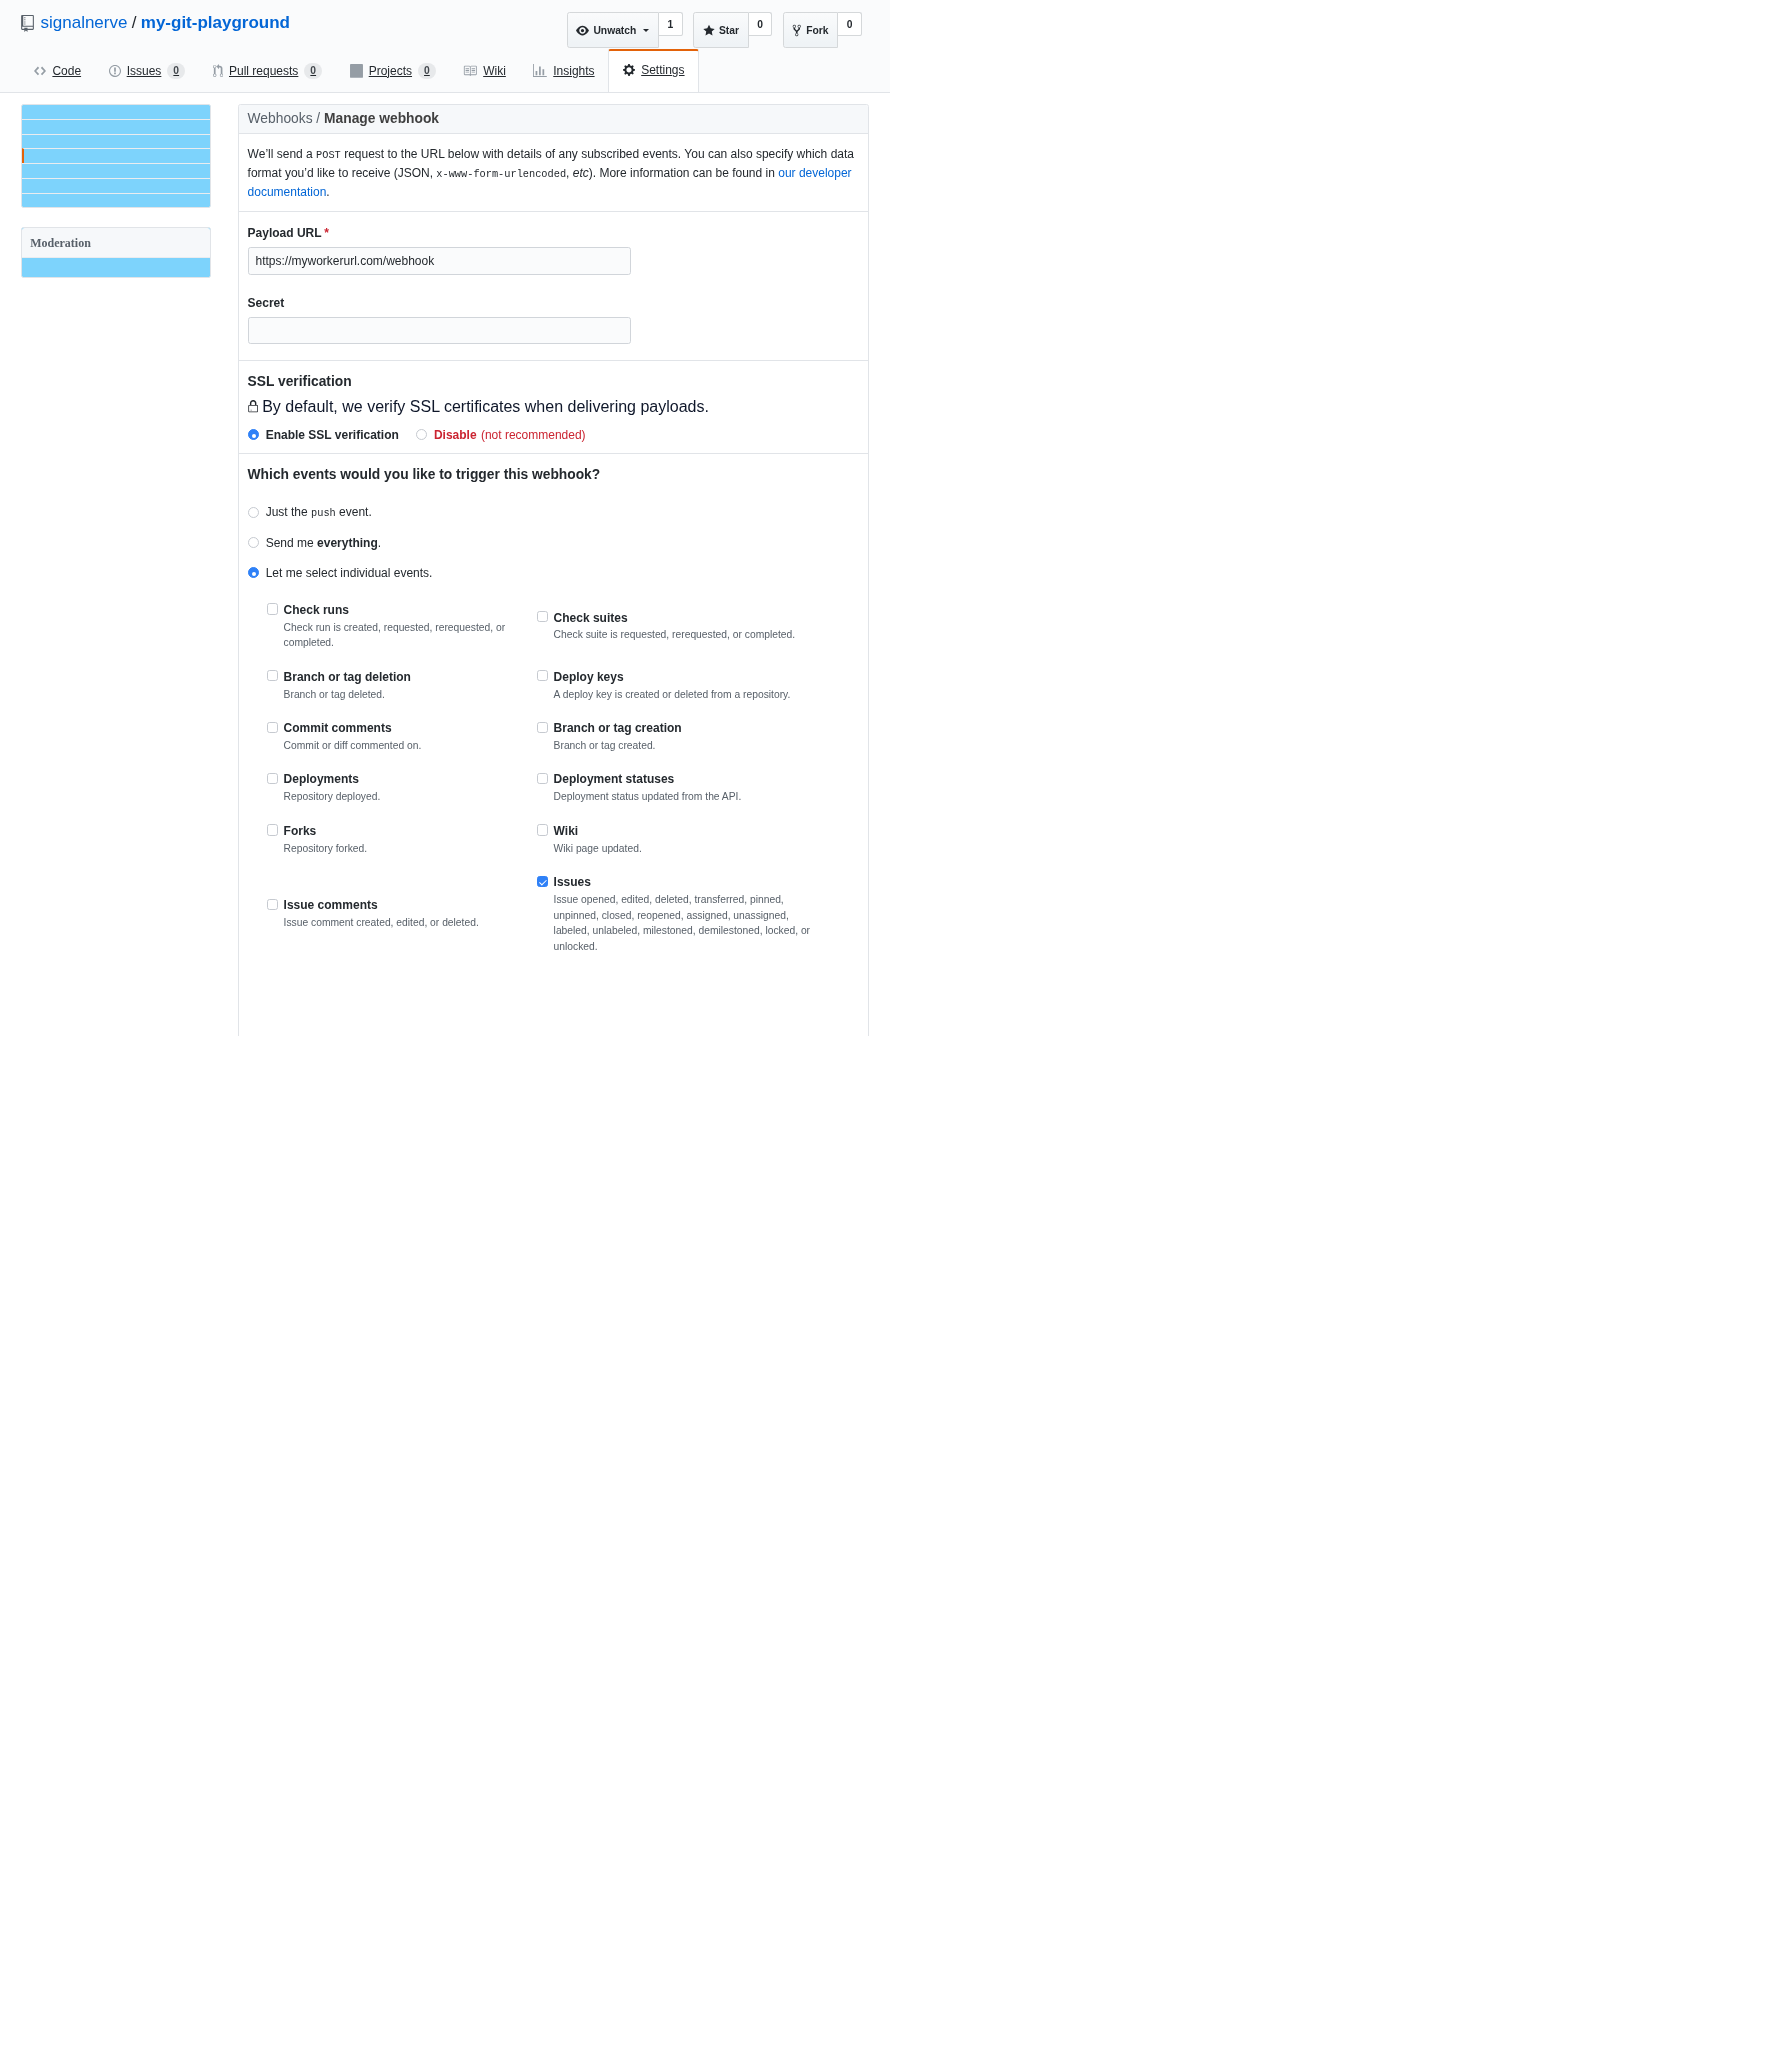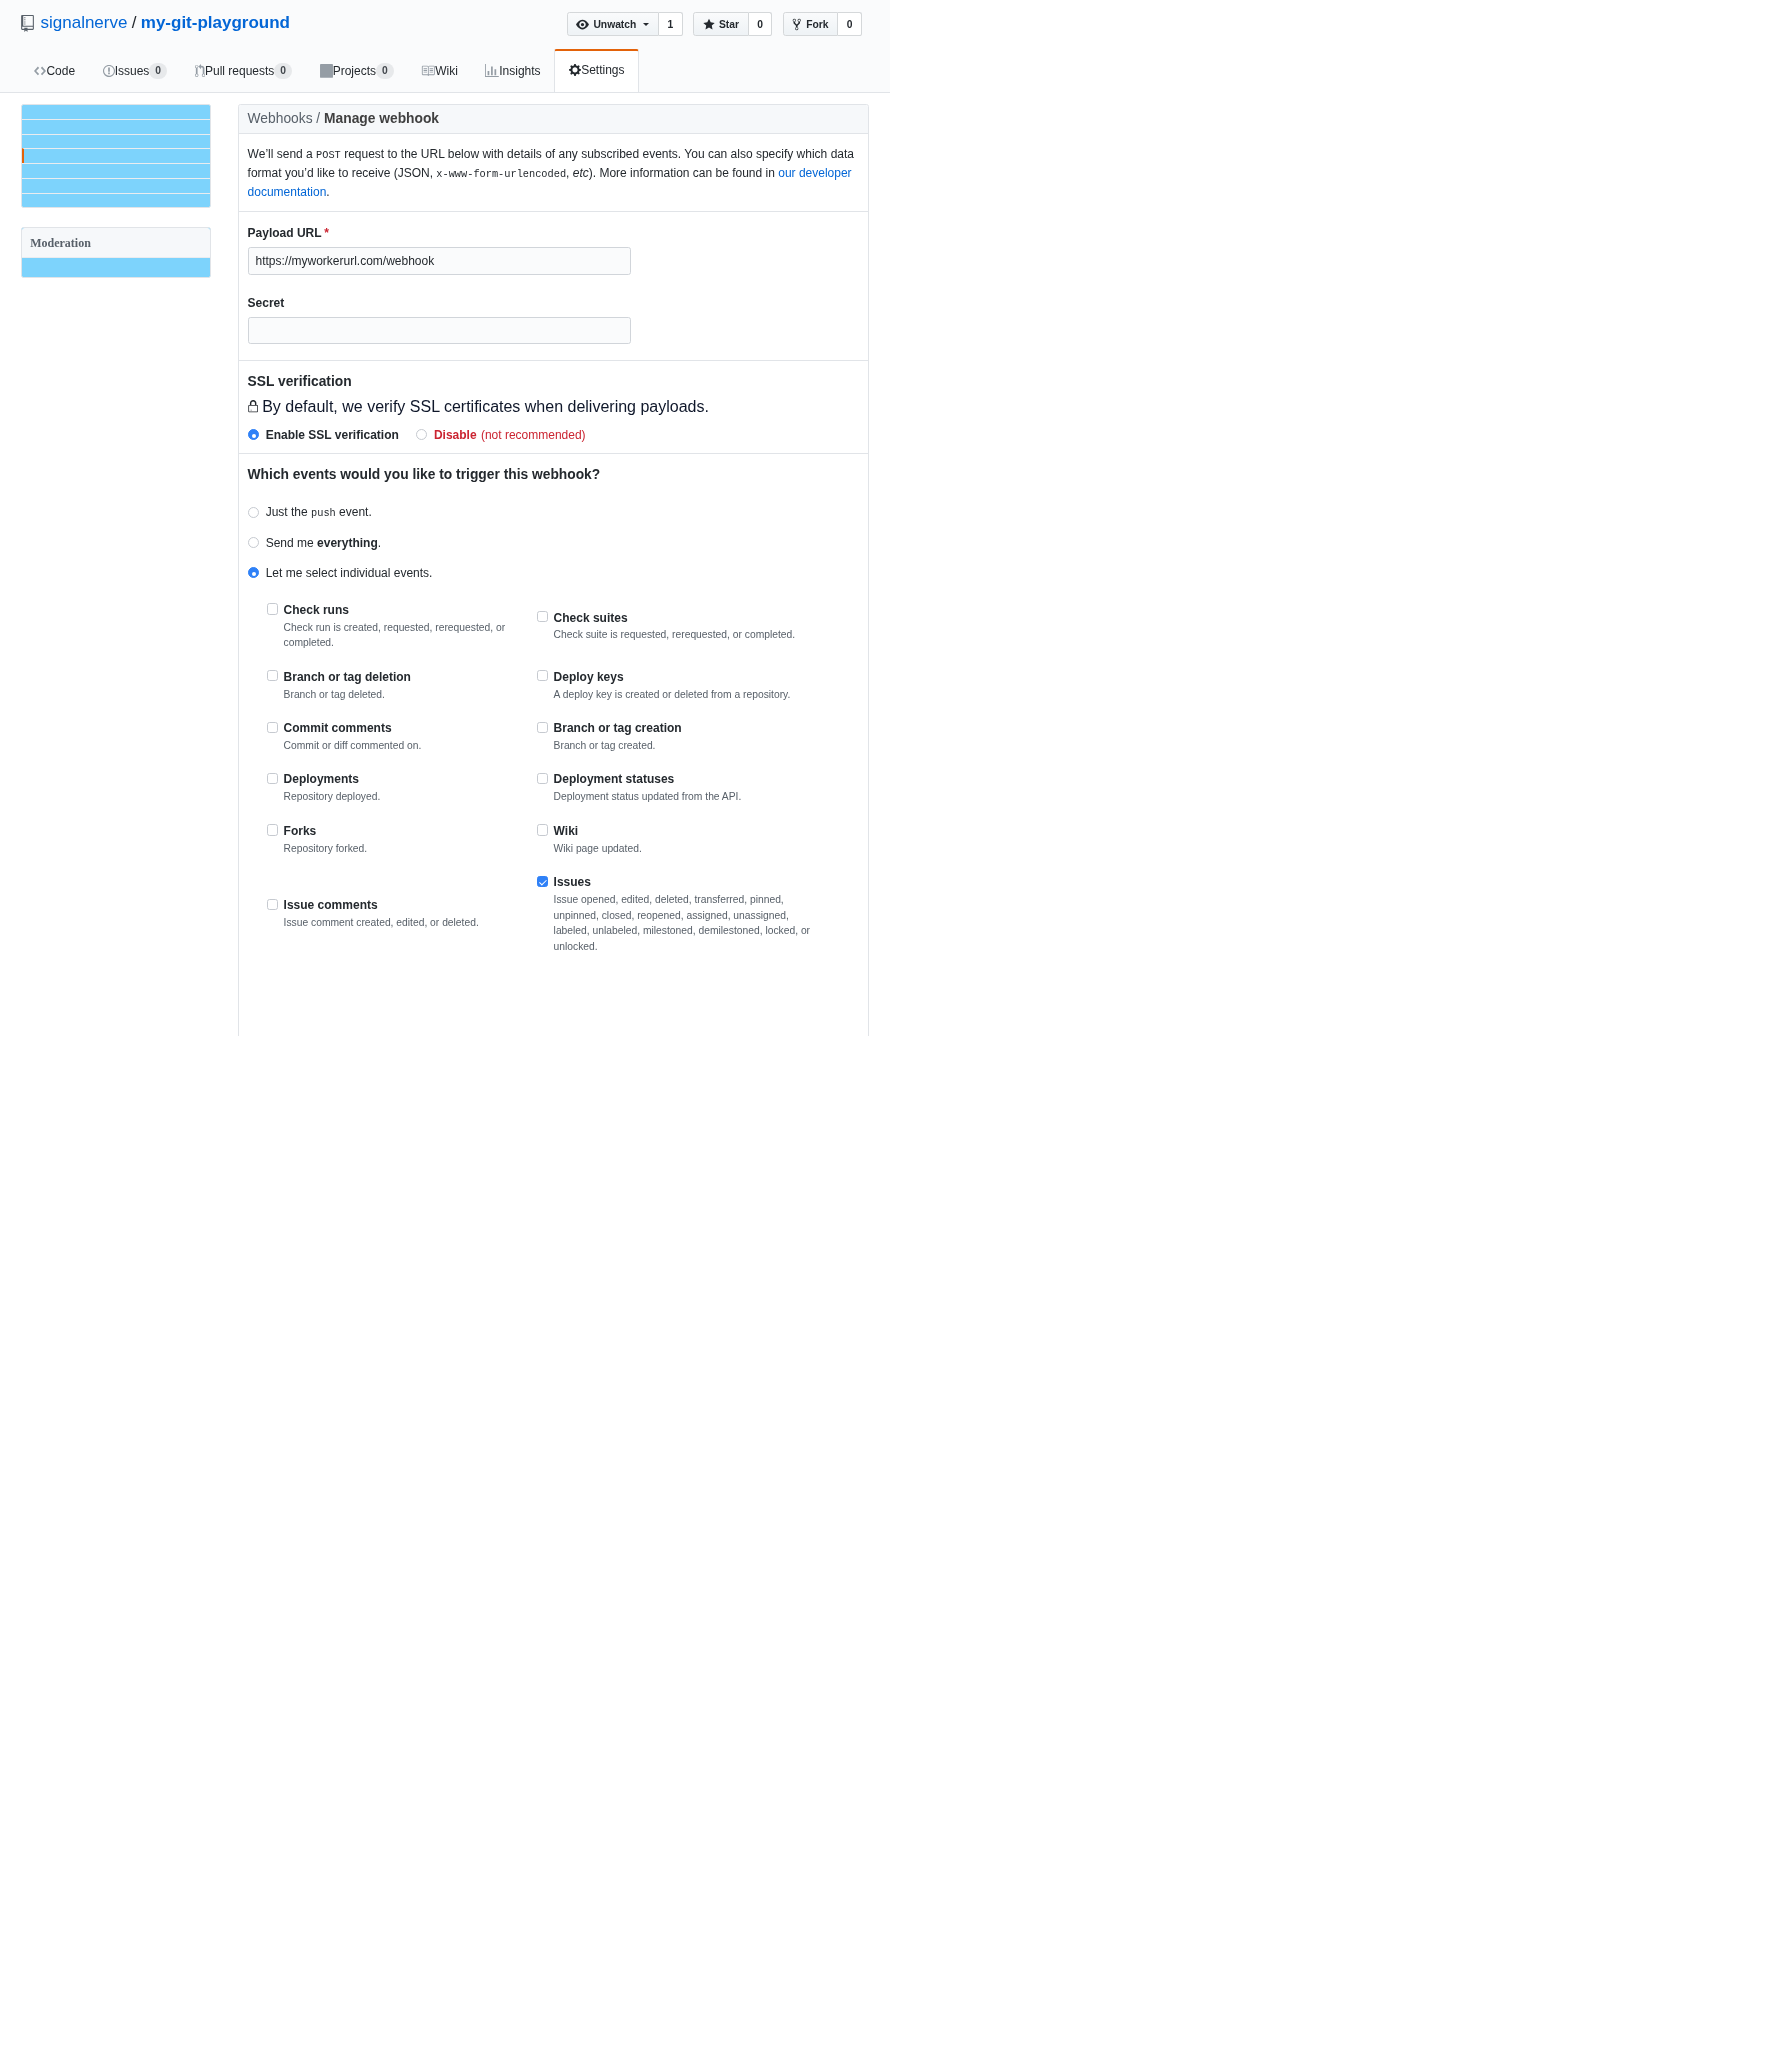--- a/index.html
+++ b/index.html
@@ -15,36 +15,36 @@
             background:#fafbfc;border-bottom:0.9px solid #e1e4e8;}
   .repo-title{position:absolute;left:20.6px;top:13px;display:flex;align-items:center;
               font-size:17px;line-height:20.6px;}
   .repo-title .repo-ico{margin-right:6.9px;color:#586069;}
   .repo-title a{color:#0366d6;}
   .repo-title .sep{margin:0 4.3px;color:#24292e;}
   .repo-title .repo-name{font-weight:700;}
 
   .header-actions{position:absolute;right:28px;top:12px;display:flex;gap:10.3px;}
   .btn-group{display:flex;}
-  .btn{display:flex;align-items:center;gap:4.3px;height:24px;padding:2.6px 8.6px;
+  .btn{display:flex;align-items:center;gap:4.3px;height:36px;padding:2.6px 8.6px;
        font-size:10.3px;font-weight:700;color:#24292e;cursor:pointer;
        background:linear-gradient(180deg,#fafbfc,#eff3f6 90%);
        border:0.9px solid #d5d8da;border-radius:2.6px 0 0 2.6px;
        font-family:inherit;}
   .btn .ico{color:#24292e;}
   .caret{width:0;height:0;border-left:3.4px solid transparent;border-right:3.4px solid transparent;
          border-top:3.4px solid #24292e;margin-left:2.6px;}
   .social-count{display:flex;align-items:center;height:24px;padding:2.6px 8.6px;
                 font-size:10.3px;font-weight:700;color:#24292e;background:#fff;
                 border:0.9px solid #d5d8da;border-left:none;border-radius:0 2.6px 2.6px 0;}
 
   
   .tabs{position:absolute;left:20.6px;bottom:0;display:flex;align-items:stretch;}
-  .tab{display:flex;align-items:center;padding:13px 13.8px 12px;
-       font-size:12px;line-height:18px;color:#24292e;}
+  .tab{display:flex;align-items:center;gap:6px;padding:13px 13.8px 12px;
+       font-size:12px;line-height:18px;color:#24292e;text-decoration:underline;}
   .tab .ico{color:#959da5;}
   .tab .pill{background:#e7e9eb;border-radius:8.6px;padding:0.9px 6px;font-size:10.3px;
              font-weight:600;color:#42474d;line-height:13.8px;}
   .tab.active{background:#fff;border:0.9px solid #e1e4e8;border-bottom:none;
               border-top:2.6px solid #e36209;border-radius:2.6px 2.6px 0 0;
               padding:10.3px 13.8px 13px;}
   .tab.active .ico{color:#24292e;}
 
   
   .sidebar{position:absolute;left:20.6px;top:104px;width:190px;}

